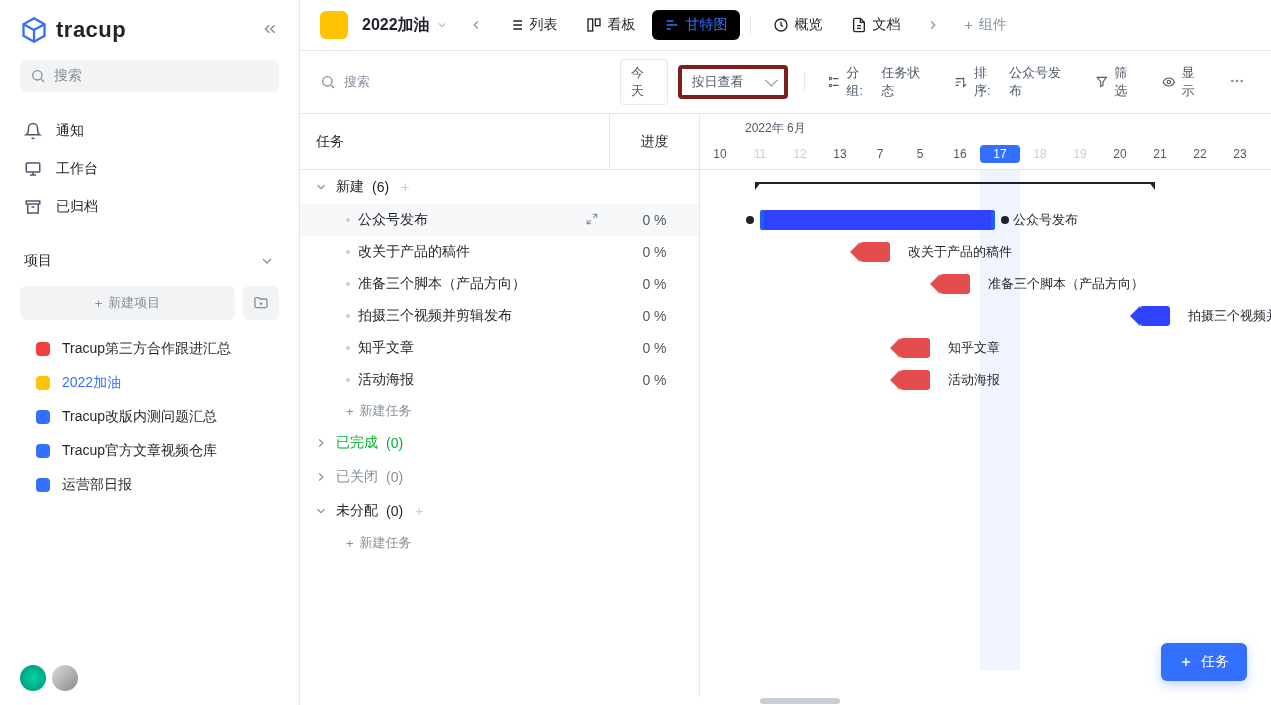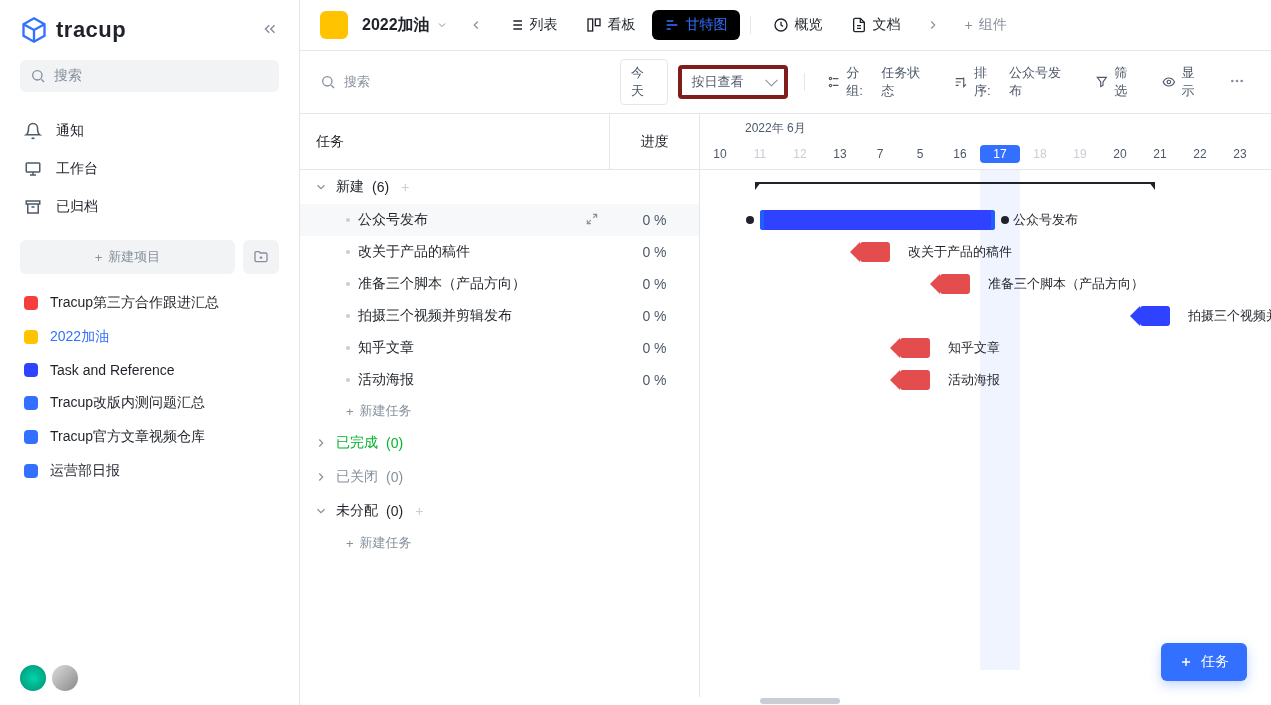--- a/index.html
+++ b/index.html
@@ -16,21 +16,21 @@
 .sb-search svg { width: 16px; height: 16px; }
 .sb-nav { padding: 8px 0; }
 .sb-nav-item { display: flex; align-items: center; gap: 14px; padding: 10px 24px; cursor: pointer; color: #1f2329; }
 .sb-nav-item svg { width: 18px; height: 18px; color: #4e5969; }
 .sb-section { padding: 18px 24px 10px; display: flex; justify-content: space-between; align-items: center; font-weight: 500; }
 .sb-section svg { width: 16px; height: 16px; color: #86909c; }
 .sb-newproj { margin: 6px 20px; display: flex; gap: 8px; }
 .sb-newproj-btn { flex: 1; background: #f2f3f5; border-radius: 6px; display: flex; align-items: center; justify-content: center; gap: 6px; padding: 8px; color: #86909c; cursor: pointer; font-size: 13px; }
 .sb-newproj-folder { width: 36px; background: #f2f3f5; border-radius: 6px; display: flex; align-items: center; justify-content: center; cursor: pointer; color: #86909c; }
 .proj-list { padding: 6px 0; overflow-y: auto; }
-.proj-item { display: flex; align-items: center; gap: 12px; padding: 8px 24px; cursor: pointer; }
+.proj-item { display: flex; align-items: center; gap: 12px; padding: 8px 24px; cursor: pointer; margin-left: 12px; }
 .proj-item.active { color: #3370ff; }
 .proj-dot { width: 14px; height: 14px; border-radius: 4px; flex-shrink: 0; }
 .sb-footer { margin-top: auto; padding: 14px 20px; display: flex; gap: 6px; }
 .avatar { width: 26px; height: 26px; border-radius: 50%; }
 
 
 .main { flex: 1; display: flex; flex-direction: column; min-width: 0; }
 .topbar { display: flex; align-items: center; padding: 10px 20px; border-bottom: 1px solid #e5e6eb; gap: 6px; }
 .proj-badge { width: 28px; height: 28px; border-radius: 6px; background: #ffc300; }
 .proj-title { font-size: 16px; font-weight: 600; margin: 0 8px; display: flex; align-items: center; gap: 6px; }
@@ -145,43 +145,45 @@
         <span>工作台</span>
       </div>
       <div class="sb-nav-item">
         <svg viewBox="0 0 24 24" fill="none" stroke="currentColor" stroke-width="2">
             <rect x="3" y="4" width="18" height="4"></rect>
             <path d="M5 8v12h14V8M10 12h4"></path>
           </svg>
         <span>已归档</span>
       </div>
     </nav>
+    <div class="sb-section">
+      <span>项目</span>
+      <svg viewBox="0 0 24 24" fill="none" stroke="currentColor" stroke-width="2">
+          <path d="M6 9l6 6 6-6"></path>
+        </svg>
+    </div>
     <div class="sb-newproj">
       <div class="sb-newproj-btn">
         <span>+</span>
           <span>新建项目</span>
       </div>
       <div class="sb-newproj-folder">
         <svg width="16" height="16" viewBox="0 0 24 24" fill="none" stroke="currentColor" stroke-width="2">
             <path d="M3 6a2 2 0 012-2h4l2 2h8a2 2 0 012 2v9a2 2 0 01-2 2H5a2 2 0 01-2-2V6zM12 11v4M10 13h4"></path>
           </svg>
       </div>
     </div>
     <div class="proj-list" id="proj-list">
         <div class="proj-item">
           <span class="proj-dot" style="background:#f53f3f"></span>
           <span>Tracup第三方合作跟进汇总</span>
         </div>
         <div class="proj-item active">
           <span class="proj-dot" style="background:#ffc300"></span>
           <span>2022加油</span>
-        </div>
-        <div class="proj-item">
-          <span class="proj-dot" style="background:#2e42ff"></span>
-          <span>Task and Reference</span>
         </div>
         <div class="proj-item">
           <span class="proj-dot" style="background:#3370ff"></span>
           <span>Tracup改版内测问题汇总</span>
         </div>
         <div class="proj-item">
           <span class="proj-dot" style="background:#3370ff"></span>
           <span>Tracup官方文章视频仓库</span>
         </div>
         <div class="proj-item">

